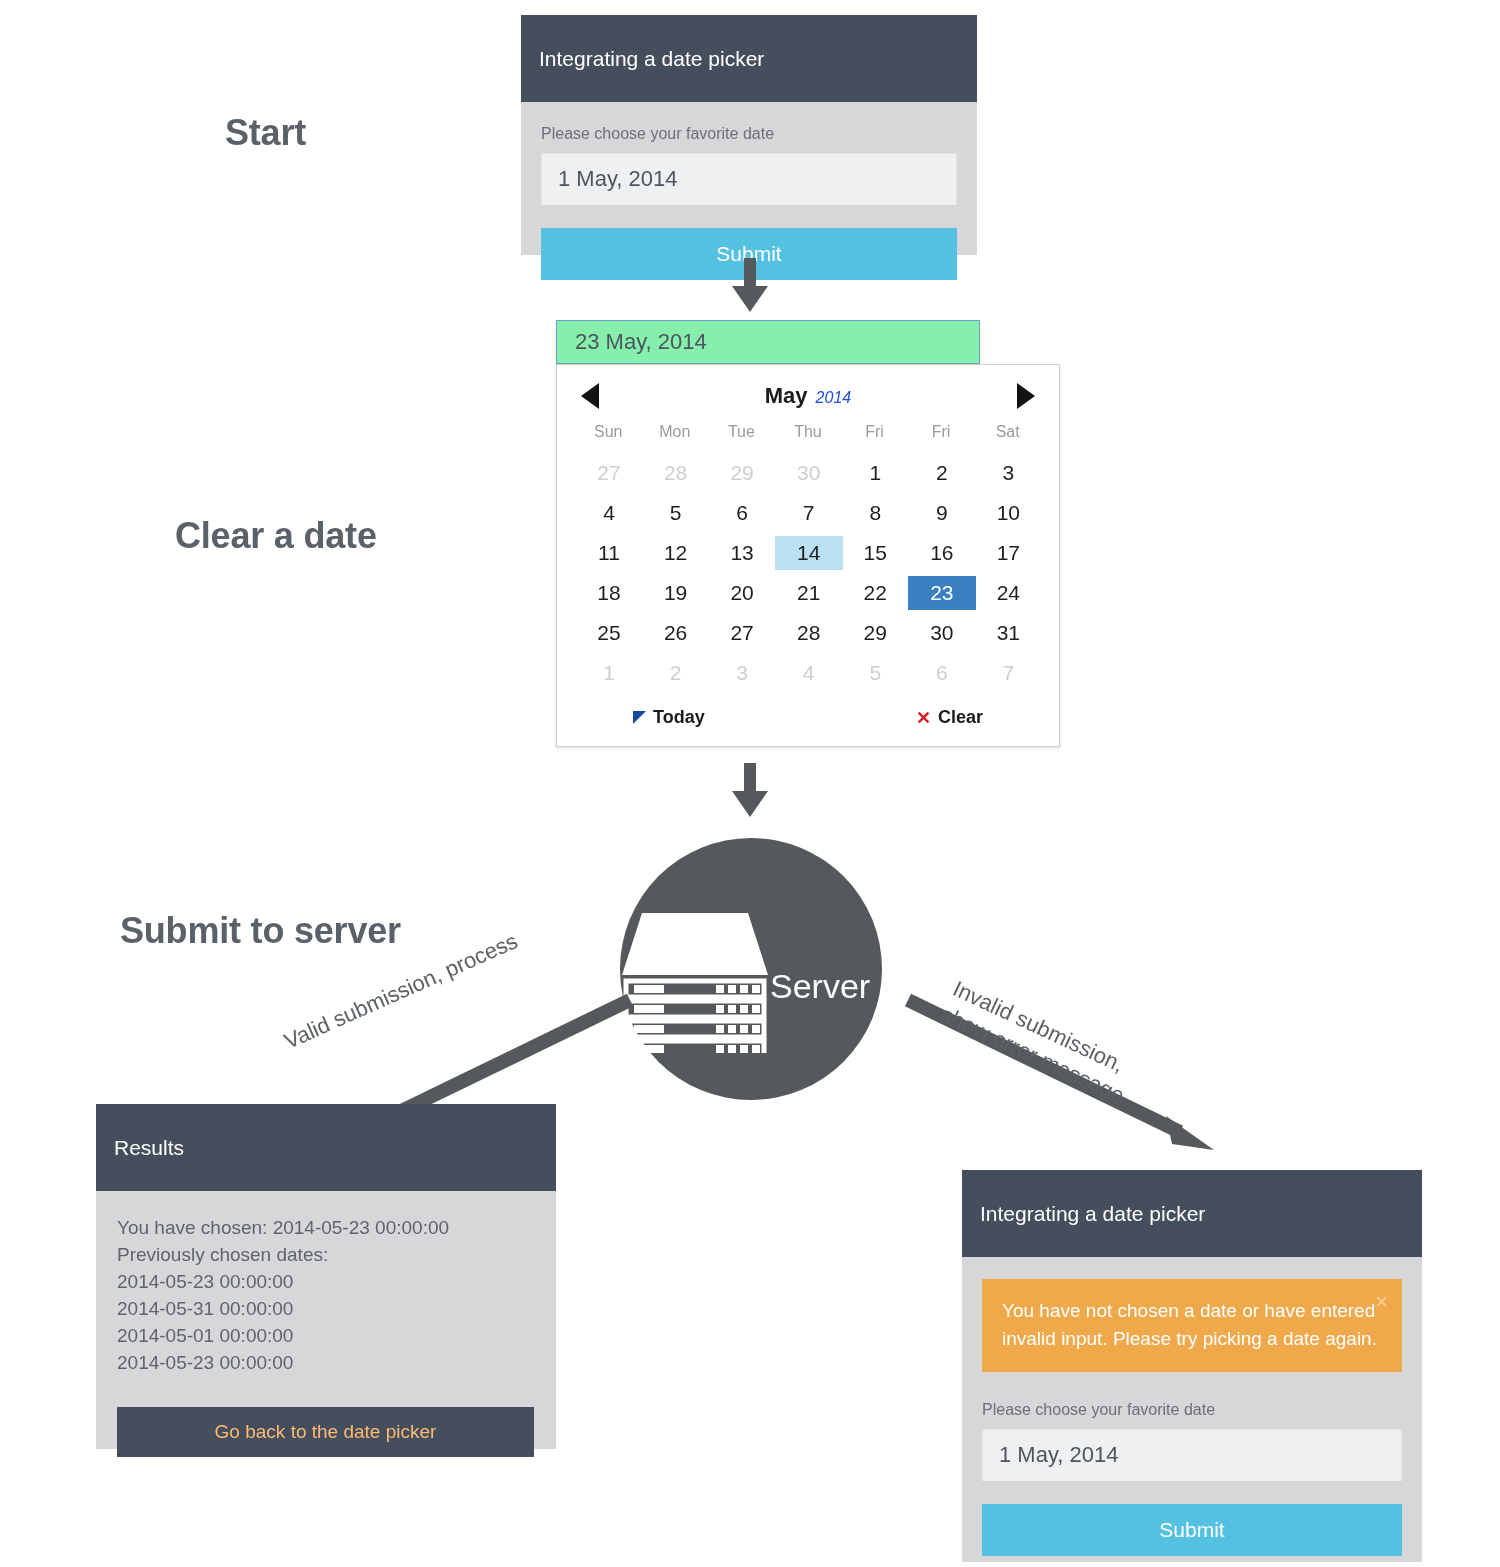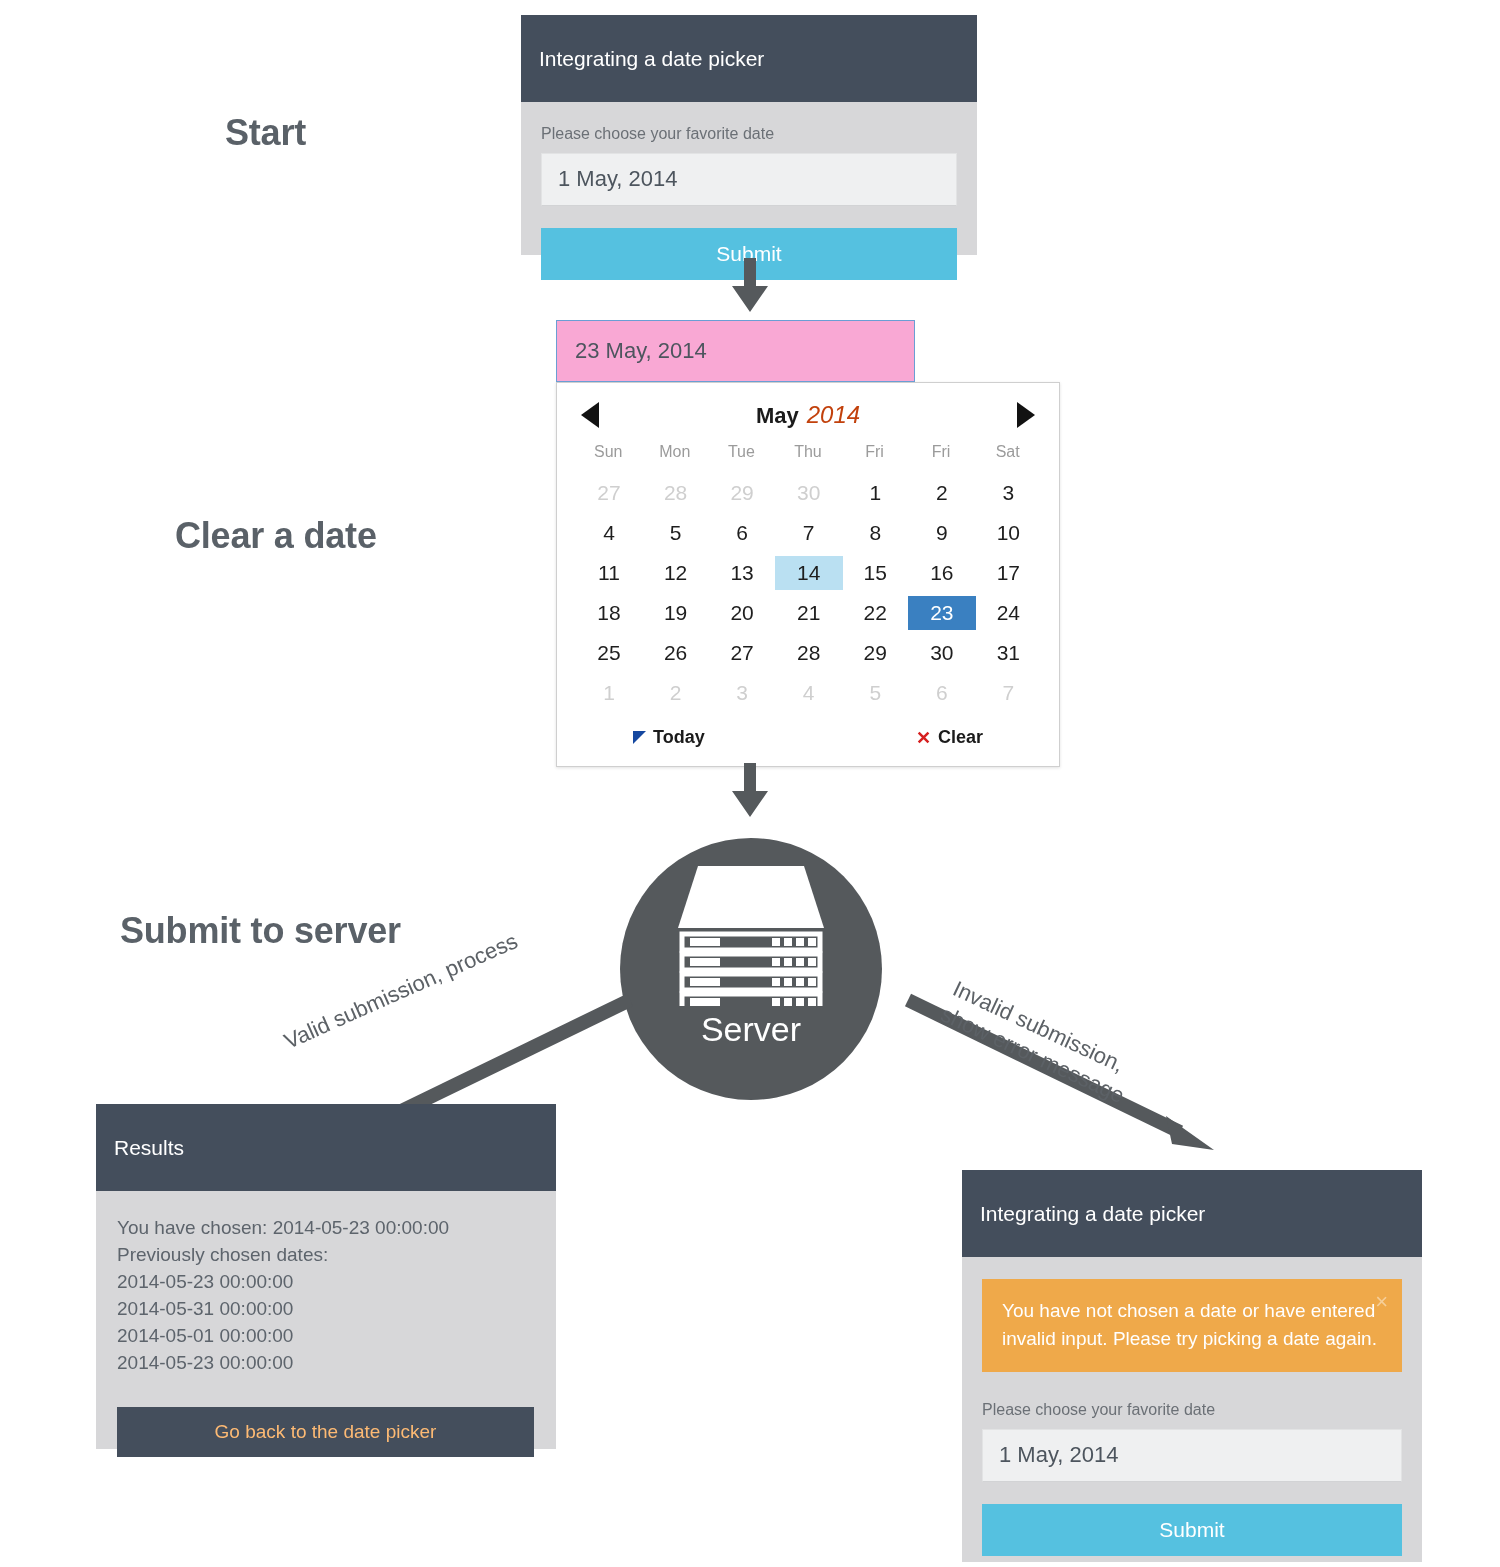--- a/index.html
+++ b/index.html
@@ -83,26 +83,26 @@
     left: 521px; top: 15px; width: 456px; height: 240px;
   }
 
   
   #datepicker-widget {
     position: absolute;
     left: 556px; top: 320px;
     width: 504px;
   }
   #datepicker-input {
-    width: 359px;
-    background: #f9a8d4;
+    width: 424px;
+    background: #86efac;
     border: 1px solid #6a9ed4;
     color: #4d555e;
     font-size: 22px;
-    padding: 17px 18px;
+    padding: 8px 18px;
     box-sizing: border-box;
     line-height: 1.2;
   }
   #calendar-popup {
     width: 504px;
     background: #ffffff;
     border: 1px solid #cfcfcf;
     box-sizing: border-box;
     padding: 14px 18px 6px 18px;
     box-shadow: 0 1px 3px rgba(0,0,0,.12);
@@ -114,21 +114,21 @@
     padding: 4px 6px 10px 6px;
   }
   .cal-arrow {
     width: 0; height: 0;
     cursor: pointer;
     font-size: 0;
   }
   .cal-arrow.left  { border-top: 13px solid transparent; border-bottom: 13px solid transparent; border-right: 18px solid #121212; }
   .cal-arrow.right { border-top: 13px solid transparent; border-bottom: 13px solid transparent; border-left: 18px solid #121212; }
   .cal-title { font-size: 22px; color: #1b1b1b; font-weight: bold; }
-  .cal-title .yr { color: #c2410c; font-style: italic; font-weight: normal; margin-left: 8px; font-size: 24px; }
+  .cal-title .yr { color: #1d4ed8; font-style: italic; font-weight: normal; margin-left: 8px; font-size: 16px; }
 
   table.cal-grid { width: 100%; border-collapse: collapse; table-layout: fixed; }
   table.cal-grid th {
     color: #9b9b9b; font-size: 16px; font-weight: normal;
     padding: 4px 0 12px 0;
   }
   table.cal-grid td {
     text-align: center;
     font-size: 21px;
     color: #1e1e1e;
@@ -166,21 +166,21 @@
   .x-icon { color: #d61f1f; font-size: 18px; font-weight: bold; line-height: 1; }
 
   
   #server-node {
     position: absolute;
     left: 620px; top: 838px;
     width: 262px; height: 262px;
     border-radius: 50%;
     background: #55595c;
     display: flex;
-    flex-direction: column;
+    flex-direction: row;
     align-items: center;
     justify-content: flex-start;
     padding-top: 28px;
     box-sizing: border-box;
   }
   #server-label {
     color: #ffffff; font-size: 34px; margin-top: 6px; line-height: 1;
   }
 
   

